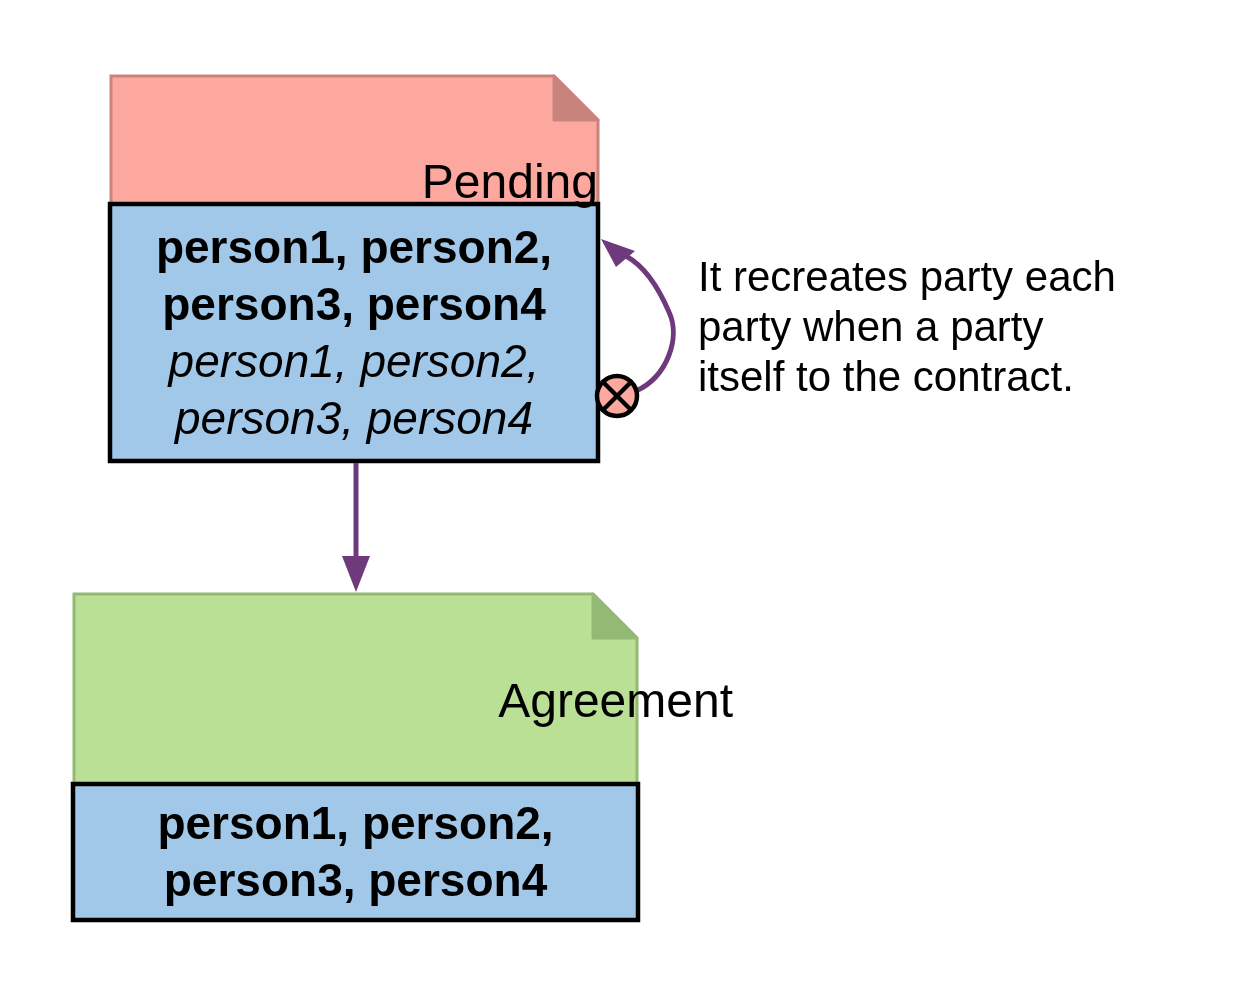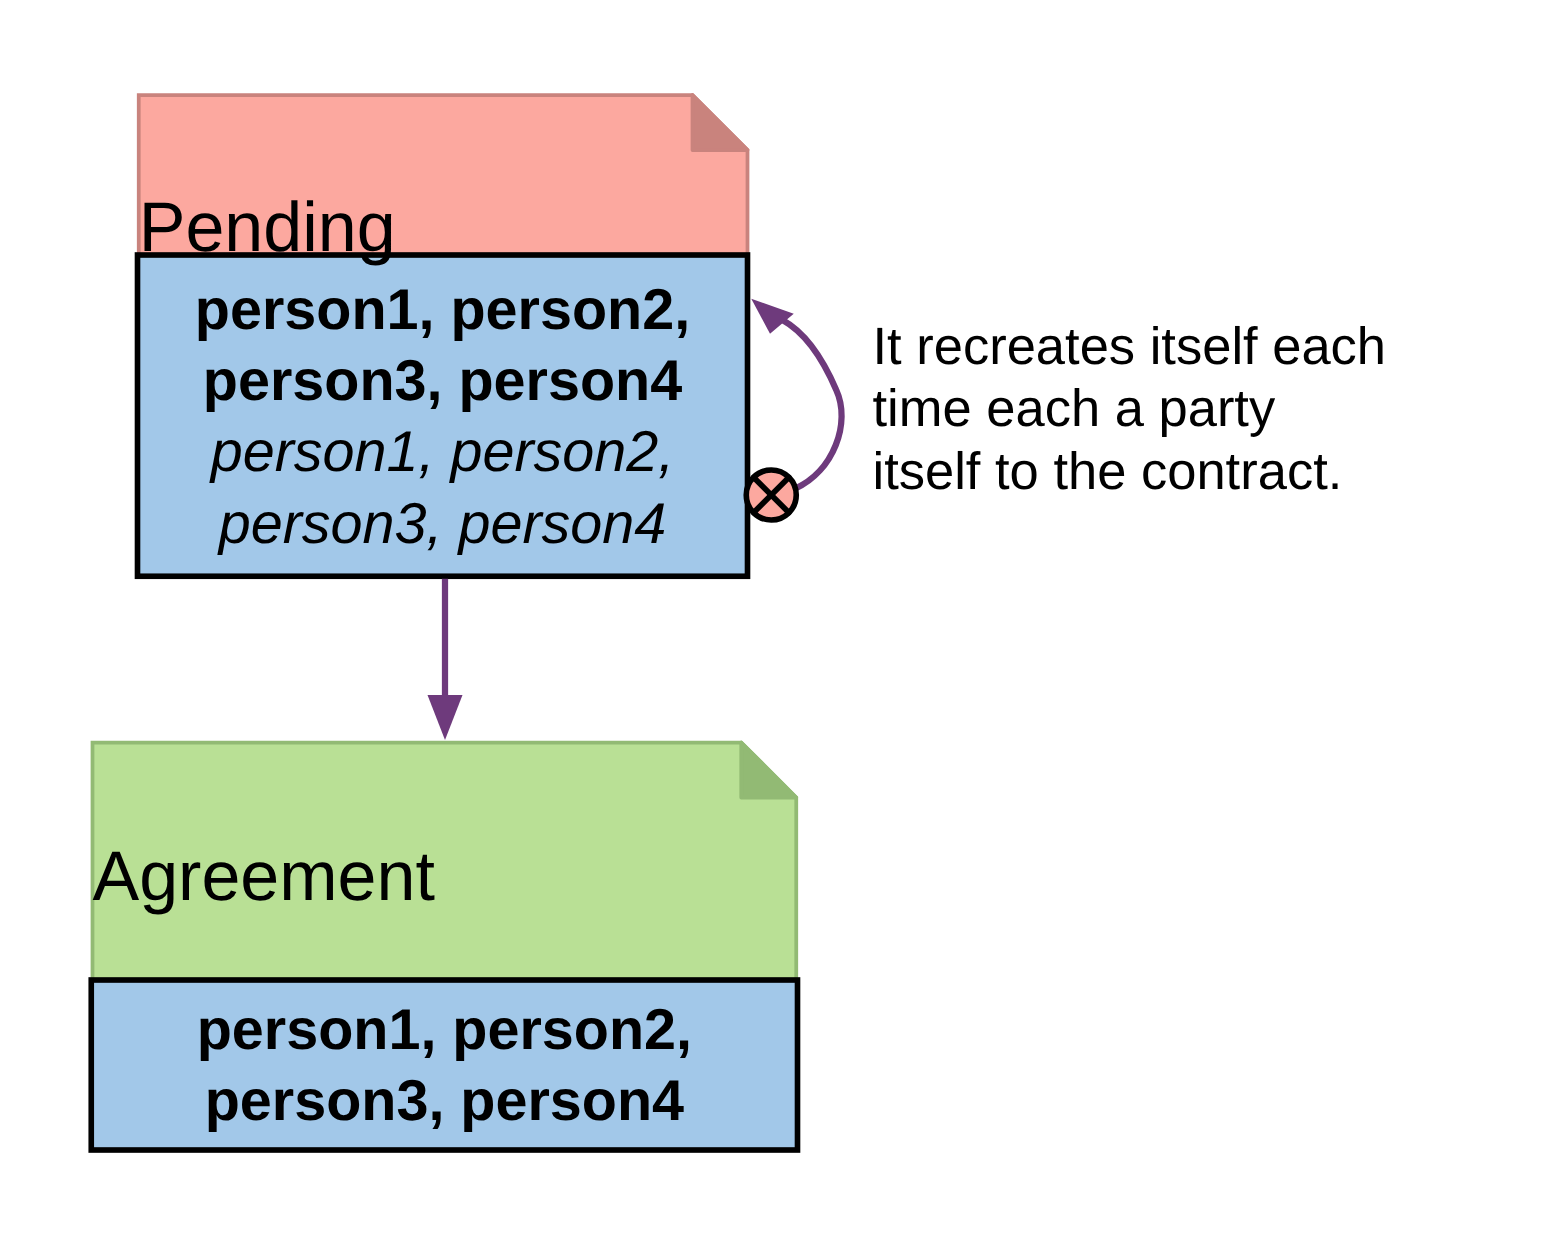--- a/index.html
+++ b/index.html
@@ -8,23 +8,23 @@
     width: 1238px;
     height: 998px;
     background: #ffffff;
     font-family: "Liberation Sans", sans-serif;
     color: #000000;
     overflow: hidden;
   }
   .canvas svg { position: absolute; left: 0; top: 0; }
   .txt { position: absolute; white-space: nowrap; color: #000000; }
   .node-title {
-    font-size: 56px;
+    font-size: 48px;
     line-height: 52px;
-    text-align: left;
+    text-align: right;
   }
   .node-body {
     position: absolute;
     display: flex;
     flex-direction: column;
     justify-content: center;
     align-items: center;
     text-align: center;
   }
   .body-line {
@@ -85,18 +85,18 @@
   </div>
 
   <div class="txt node-title" style="left:74px; top:675px; width:659px;">Agreement</div>
 
   <div class="node-body" style="left:73px; top:784px; width:565px; height:136px;">
     <div class="body-line">person1, person2,</div>
     <div class="body-line">person3, person4</div>
   </div>
 
   <div class="annotation">
-    <div>It recreates itself each</div>
-    <div>time each a party</div>
+    <div>It recreates party each</div>
+    <div>party when a party</div>
     <div>itself to the contract.</div>
   </div>
 
 </div>
 
 </body></html>

